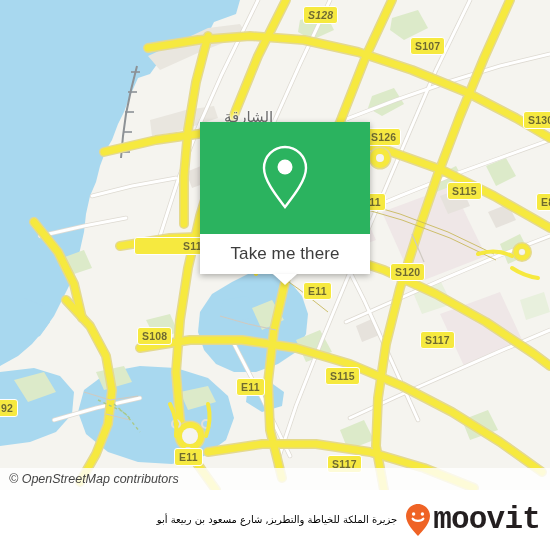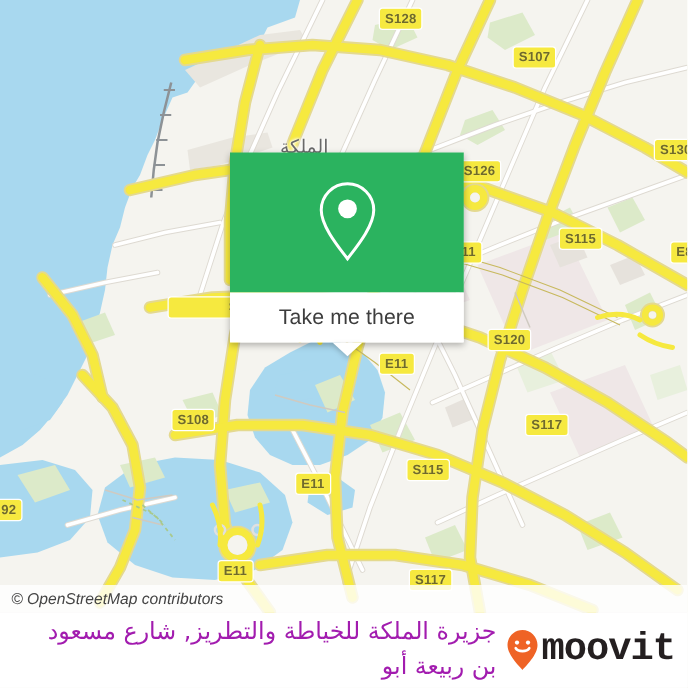--- a/index.html
+++ b/index.html
@@ -54,23 +54,23 @@
     font-size: 15px;
     font-family: "DejaVu Sans", sans-serif;
     direction: rtl;
     white-space: nowrap;
     text-shadow: 0 0 3px #fff, 0 0 3px #fff, 0 0 2px #fff;
   }
 
   
   #callout {
     position: absolute;
-    left: 184px;
+    left: 200px;
     top: 122px;
-    width: 187px;
+    width: 170px;
     box-shadow: 0 2px 6px rgba(0,0,0,0.30);
     border-radius: 1px;
     z-index: 40;
   }
   #callout-green {
     background: #2BB35F;
     height: 112px;
     display: flex;
     align-items: center;
     justify-content: center;
@@ -129,22 +129,22 @@
     width: 550px;
     height: 60px;
     background: #ffffff;
     display: flex;
     align-items: center;
     box-sizing: border-box;
     padding: 0 10px 0 14px;
   }
   #footer-address {
     flex: 1;
-    color: #a21caf;
-    font-size: 19px;
+    color: #000000;
+    font-size: 10px;
     line-height: 1.45;
     direction: rtl;
     text-align: right;
     font-family: "DejaVu Sans", sans-serif;
     padding-right: 8px;
   }
   #brand {
     display: flex;
     align-items: center;
     flex: none;
@@ -344,23 +344,23 @@
           <path d="M220,316 L248,324 L276,330"></path>
         </g>
         <g fill="none" stroke="#a9c98d" stroke-width="1.4" stroke-dasharray="3 3">
           <path d="M98,400 L124,412 L140,432"></path>
           <path d="M114,404 L132,420"></path>
         </g>
 
       </g>
     </svg>
 
-    <div class="map-place-label" style="left:224px; top:108px;">الملكة</div>
-
-    <div class="shield" style="left:303px; top:6px;">S128</div>
+    <div class="map-place-label" style="left:224px; top:108px;">الشارقة</div>
+
+    <div class="shield" style="left:303px; top:6px;font-style:italic;">S128</div>
     <div class="shield" style="left:410px; top:37px;">S107</div>
     <div class="shield" style="left:366px; top:110px;margin-top:18px;">S126</div>
     <div class="shield" style="left:523px; top:111px;">S130</div>
     <div class="shield" style="left:447px; top:182px;">S115</div>
     <div class="shield" style="left:357px; top:193px;">E11</div>
     <div class="shield" style="left:536px; top:193px;">E8</div>
     <div class="shield" style="left:134px; top:237px;padding-left:48px;">S110</div>
     <div class="shield" style="left:390px; top:263px;">S120</div>
     <div class="shield" style="left:303px; top:282px;">E11</div>
     <div class="shield" style="left:137px; top:327px;">S108</div>

